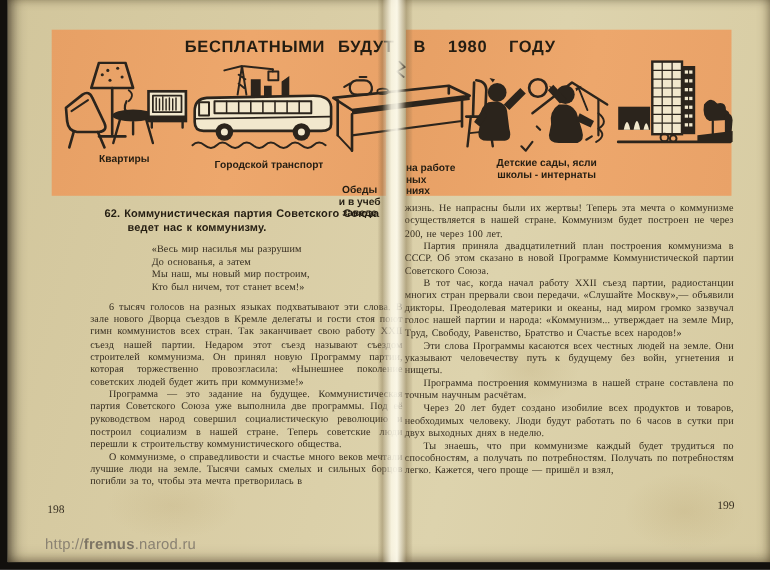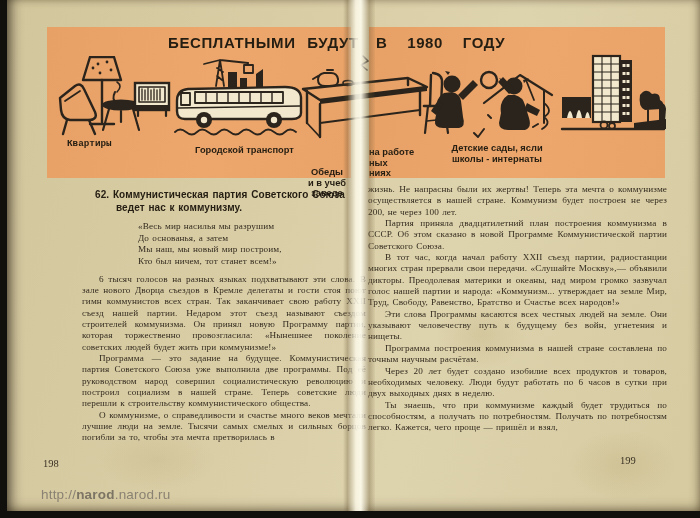--- a/index.html
+++ b/index.html
@@ -23,42 +23,42 @@
   .banner-title{position:absolute;top:34px;font-family:"Liberation Sans",sans-serif;
                 font-weight:bold;font-size:15px;letter-spacing:.6px;color:#241d12;white-space:nowrap;}
   .banner-title.tl{left:161px;word-spacing:7px;}
   .banner-title.tr{left:369px;word-spacing:15px;}
 
   .illus{position:absolute;}
   .illus svg{display:block;}
 
   .caption{position:absolute;font-family:"Liberation Sans",sans-serif;font-weight:bold;
            font-size:9.3px;line-height:10.6px;color:#241d12;white-space:pre-line;}
-  .cap-apart{left:60px;top:139px;width:92px;text-align:left;font-family:Liberation Mono, monospace;}
+  .cap-apart{left:60px;top:139px;width:92px;text-align:center;}
   .cap-trans{left:165px;top:145px;width:145px;text-align:center;}
   .cap-meals-l{left:296px;top:147px;width:48px;text-align:center;margin-top:20px;}
   .cap-meals-r{left:362px;top:147px;width:64px;text-align:left;}
   .cap-kids{left:424px;top:143px;width:132px;text-align:center;}
   .cap-san{left:556px;top:137px;width:102px;text-align:center;}
 
   .textcol{position:absolute;font-size:9.2px;line-height:11.35px;text-align:justify;
            letter-spacing:.1px;word-spacing:.8px;color:#332b1f;}
   .textcol-left{left:57px;top:189px;width:284px;margin-left:18px;}
   .textcol-right{left:361px;top:184px;width:299px;}
   .heading{font-family:"Liberation Sans",sans-serif;font-weight:bold;font-size:10px;
            line-height:12.6px;color:#241d12;white-space:pre-line;text-align:left;
            padding-left:34px;text-indent:-21px;margin-bottom:7px;}
   .poem{margin:0 0 6px 56px;text-align:left;}
   .poem div{line-height:11.6px;}
   .para{text-indent:17px;margin:0;}
   .para.cont{text-indent:0;}
 
   .pagenum{position:absolute;font-size:10.5px;color:#3a3224;}
   .pn-left{left:36px;top:458px;text-align:center;}
-  .pn-right{left:613px;top:455px;}
+  .pn-right{left:645px;top:455px;}
 
   .gutter{position:absolute;left:336px;top:0;width:32px;height:100%;z-index:50;pointer-events:none;
           background:linear-gradient(90deg,rgba(96,78,46,0) 0%,rgba(96,78,46,.30) 14%,
                      rgba(250,246,228,.88) 40%,rgba(252,249,234,.95) 56%,
                      rgba(104,86,52,.34) 82%,rgba(104,86,52,.05) 100%);}
 
   .watermark{position:absolute;left:34px;top:487px;z-index:60;font-family:"Liberation Sans",sans-serif;
              font-size:13.5px;color:#8a8272;letter-spacing:.2px;}
   .watermark b{color:#7c7464;}
   .ink{fill:#2b241c;}
@@ -228,15 +228,15 @@
       <p class="para">Программа построения коммунизма в нашей стране составлена по точным научным расчётам.</p>
       <p class="para">Через 20 лет будет создано изобилие всех продуктов и товаров, необходимых человеку. Люди будут работать по 6 часов в сутки при двух выходных днях в неделю.</p>
       <p class="para">Ты знаешь, что при коммунизме каждый будет трудиться по способностям, а получать по потребностям. Получать по потребностям легко. Кажется, чего проще — пришёл и взял,</p>
     </div>
 
     <div class="pagenum pn-left">198</div>
     <div class="pagenum pn-right">199</div>
 
     <div class="gutter"></div>
 
-    <div class="watermark"><span>http://</span><b>narod</b><span>.narod.ru</span></div>
+    <div class="watermark"><span>http://</span><b>fremus</b><span>.narod.ru</span></div>
   </div>
 </div>
 
 </body></html>

